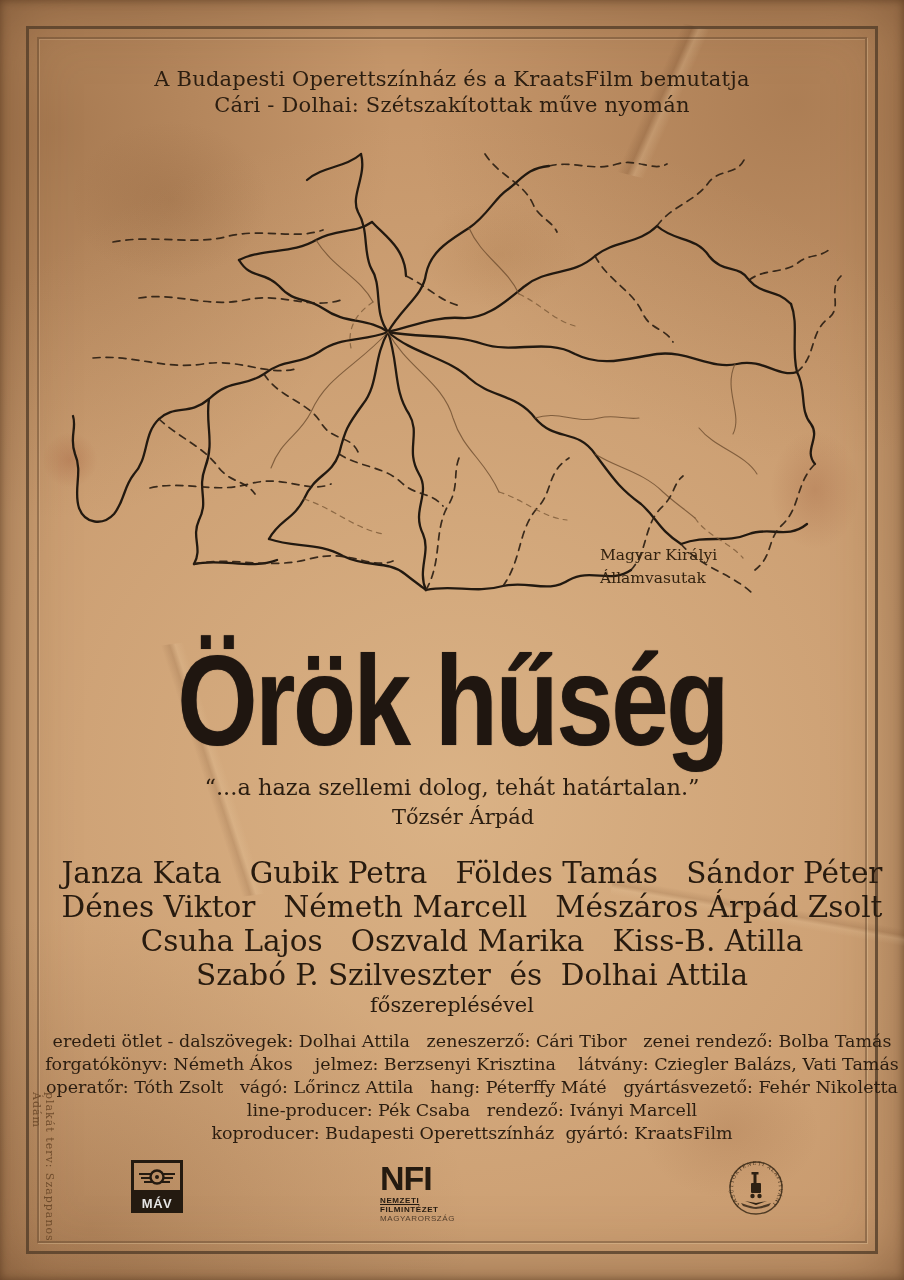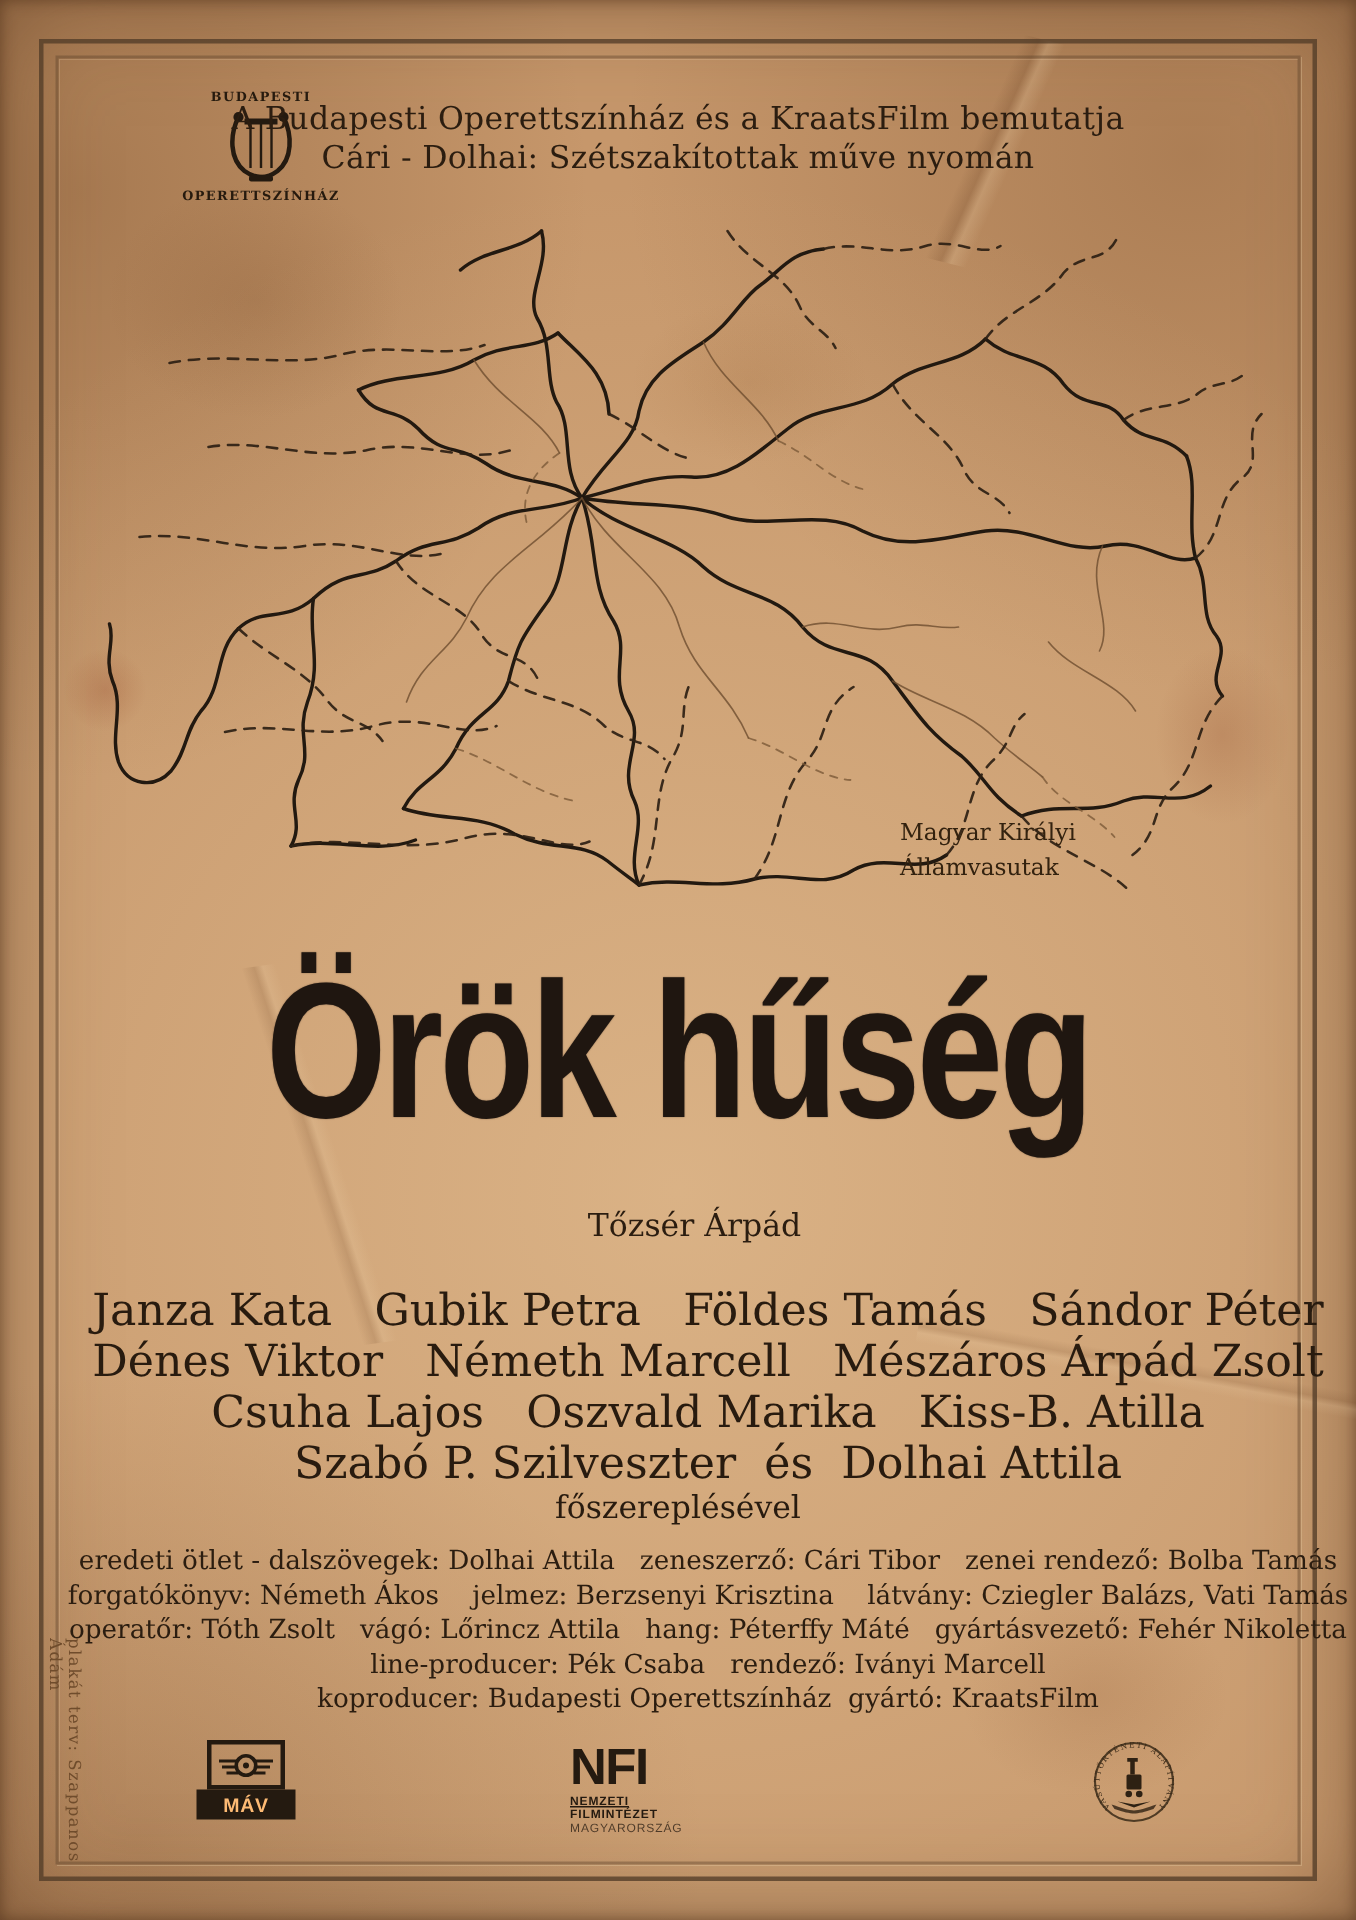--- a/index.html
+++ b/index.html
@@ -39,21 +39,21 @@
   .maplabel{font-size:15.5px;fill:#33220f;font-family:"DejaVu Serif",serif;}
   .side-credit{
     position:absolute;left:30px;top:1092px;
     writing-mode:vertical-rl;font-size:11px;letter-spacing:1px;color:#6f4c2c;
   }
   svg .s{fill:none;stroke:#221910;stroke-width:2.3;stroke-linecap:round;}
   svg .t{fill:none;stroke:#6e4e30;stroke-width:1.1;stroke-linecap:round;opacity:.8;}
   svg .d{fill:none;stroke:#2d2013;stroke-width:1.7;stroke-linecap:round;stroke-dasharray:7 6;opacity:.92;}
   svg .f{fill:none;stroke:#7c5a38;stroke-width:1.2;stroke-linecap:round;stroke-dasharray:5 5;opacity:.8;}
   .mav-box{width:46px;height:27px;border:3px solid #241a10;display:flex;align-items:center;justify-content:center;background:transparent;}
-  .mav-name{width:66px;height:20px;background:#241a10;color:#fdba74;font-family:"Liberation Sans",sans-serif;font-weight:bold;font-size:13px;display:flex;align-items:center;justify-content:center;letter-spacing:.5px;}
+  .mav-name{width:52px;height:20px;background:#241a10;color:#e5e5e5;font-family:"Liberation Sans",sans-serif;font-weight:bold;font-size:13px;display:flex;align-items:center;justify-content:center;letter-spacing:.5px;}
   .nfi-letters{font-family:"Liberation Sans",sans-serif;font-weight:800;font-size:34px;line-height:30px;color:#241a10;letter-spacing:-1px;}
   .nfi-sub{font-family:"Liberation Sans",sans-serif;font-weight:bold;font-size:8px;line-height:9px;letter-spacing:.6px;color:#241a10;}
   .tax-line1{font-family:"Liberation Sans",sans-serif;font-size:6.5px;letter-spacing:.4px;color:#33220f;}
   .tax-line2{font-family:"Liberation Sans",sans-serif;font-weight:bold;font-size:9.5px;letter-spacing:.3px;color:#241a10;}
 </style>
 </head>
 <body>
 
 <div class="poster">
 
@@ -62,39 +62,20 @@
   <div class="stain" style="left:420px;top:200px;width:160px;height:110px;background:radial-gradient(ellipse,rgba(150,98,52,.16),transparent 70%);"></div>
   <div class="stain" style="left:640px;top:1060px;width:180px;height:140px;background:radial-gradient(ellipse,rgba(130,76,42,.16),transparent 70%);"></div>
   <div class="stain" style="left:40px;top:430px;width:60px;height:60px;background:radial-gradient(ellipse,rgba(150,70,40,.25),transparent 65%);"></div>
   <div class="crease" style="left:500px;top:20px;width:320px;height:160px;transform:rotate(14deg);background:linear-gradient(100deg,transparent 47%,rgba(104,64,34,.22) 50%,rgba(238,210,170,.22) 52%,transparent 55%);"></div>
   <div class="crease" style="left:90px;top:640px;width:240px;height:260px;transform:rotate(-8deg);background:linear-gradient(80deg,transparent 47%,rgba(104,64,34,.16) 50%,rgba(238,210,170,.18) 52%,transparent 55%);"></div>
   <div class="crease" style="left:650px;top:760px;width:220px;height:300px;transform:rotate(100deg);background:linear-gradient(90deg,transparent 47%,rgba(104,64,34,.15) 50%,rgba(238,210,170,.16) 52%,transparent 55%);"></div>
 
   <div class="frame-outer"></div>
   <div class="frame-inner"></div>
 
-  <div class="abs logo-block" style="left:122px;top:60px;width:104px;">
-    <div class="logo-small-text">BUDAPESTI</div>
-    <svg width="50" height="52" viewBox="0 0 50 52">
-      <g fill="none" stroke="#241a10" stroke-width="3" stroke-linecap="round">
-        <path d="M10,6 C4,18 4,34 14,42 C18,45 22,46 25,46"></path>
-        <path d="M40,6 C46,18 46,34 36,42 C32,45 28,46 25,46"></path>
-      </g>
-      <g stroke="#241a10" stroke-width="1.6">
-        <line x1="18" y1="10" x2="18" y2="40"></line>
-          <line x1="25" y1="10" x2="25" y2="40"></line>
-          <line x1="32" y1="10" x2="32" y2="40"></line>
-      </g>
-      <rect x="14" y="7" width="22" height="4" fill="#241a10"></rect>
-      <circle cx="10" cy="6" r="3.4" fill="#241a10"></circle>
-        <circle cx="40" cy="6" r="3.4" fill="#241a10"></circle>
-      <rect x="17" y="45" width="16" height="4" rx="1.5" fill="#241a10"></rect>
-    </svg>
-    <div class="logo-small-text">OPERETTSZÍNHÁZ</div>
-  </div>
 
   <div class="abs center presents" style="top:66px;">A Budapesti Operettszínház és a KraatsFilm bemutatja</div>
   <div class="abs center presents" style="top:92px;">Cári - Dolhai: Szétszakítottak műve nyomán</div>
 
 
   <svg class="abs" style="left:55px;top:128px;" width="790" height="500" viewBox="0 0 790 500">
 
     <path class="s" d="M333,204 C318,184 328,158 316,140 C308,124 314,102 303,84 C295,68 312,48 306,26"></path>
     <path class="s" d="M306,26 C290,40 268,38 252,52"></path>
     <path class="s" d="M333,204 C348,178 368,168 371,146 C376,122 396,112 414,100 C432,88 440,70 452,62 C466,52 472,40 494,38"></path>
@@ -154,20 +135,21 @@
     <path class="f" d="M464,166 C486,176 498,192 520,198"></path>
 
     <text class="maplabel" x="545" y="432">Magyar Királyi</text>
     <text class="maplabel" x="545" y="455">Államvasutak</text>
   </svg>
 
   <div class="abs center" style="top:638px;">
     <span class="title" style="display:inline-block;">Örök hűség</span>
   </div>
 
+  <div class="abs center quote" style="top:774px;">“...a haza szellemi dolog, tehát határtalan.”</div>
   <div class="abs center quote-author" style="top:805px;padding-left:22px;">Tőzsér Árpád</div>
 
   <div class="abs center cast pre" style="top:856px;"><span class="pre" style="display:block;">Janza Kata   Gubik Petra   Földes Tamás   Sándor Péter</span><span class="pre" style="display:block;">Dénes Viktor   Németh Marcell   Mészáros Árpád Zsolt</span><span class="pre" style="display:block;">Csuha Lajos   Oszvald Marika   Kiss-B. Atilla</span><span class="pre" style="display:block;">Szabó P. Szilveszter  és  Dolhai Attila</span></div>
   <div class="abs center cast-closing" style="top:993px;">főszereplésével</div>
 
   <div class="abs center credits pre" style="top:1030px;"><span class="pre" style="display:block;">eredeti ötlet - dalszövegek: Dolhai Attila   zeneszerző: Cári Tibor   zenei rendező: Bolba Tamás</span><span class="pre" style="display:block;">forgatókönyv: Németh Ákos    jelmez: Berzsenyi Krisztina    látvány: Cziegler Balázs, Vati Tamás</span><span class="pre" style="display:block;">operatőr: Tóth Zsolt   vágó: Lőrincz Attila   hang: Péterffy Máté   gyártásvezető: Fehér Nikoletta</span><span class="pre" style="display:block;">line-producer: Pék Csaba   rendező: Iványi Marcell</span><span class="pre" style="display:block;">koproducer: Budapesti Operettszínház  gyártó: KraatsFilm</span></div>
 
   <div class="abs" style="left:131px;top:1160px;display:flex;flex-direction:column;align-items:center;gap:0;">
     <div class="mav-box">
       <svg width="40" height="20" viewBox="0 0 40 20">

